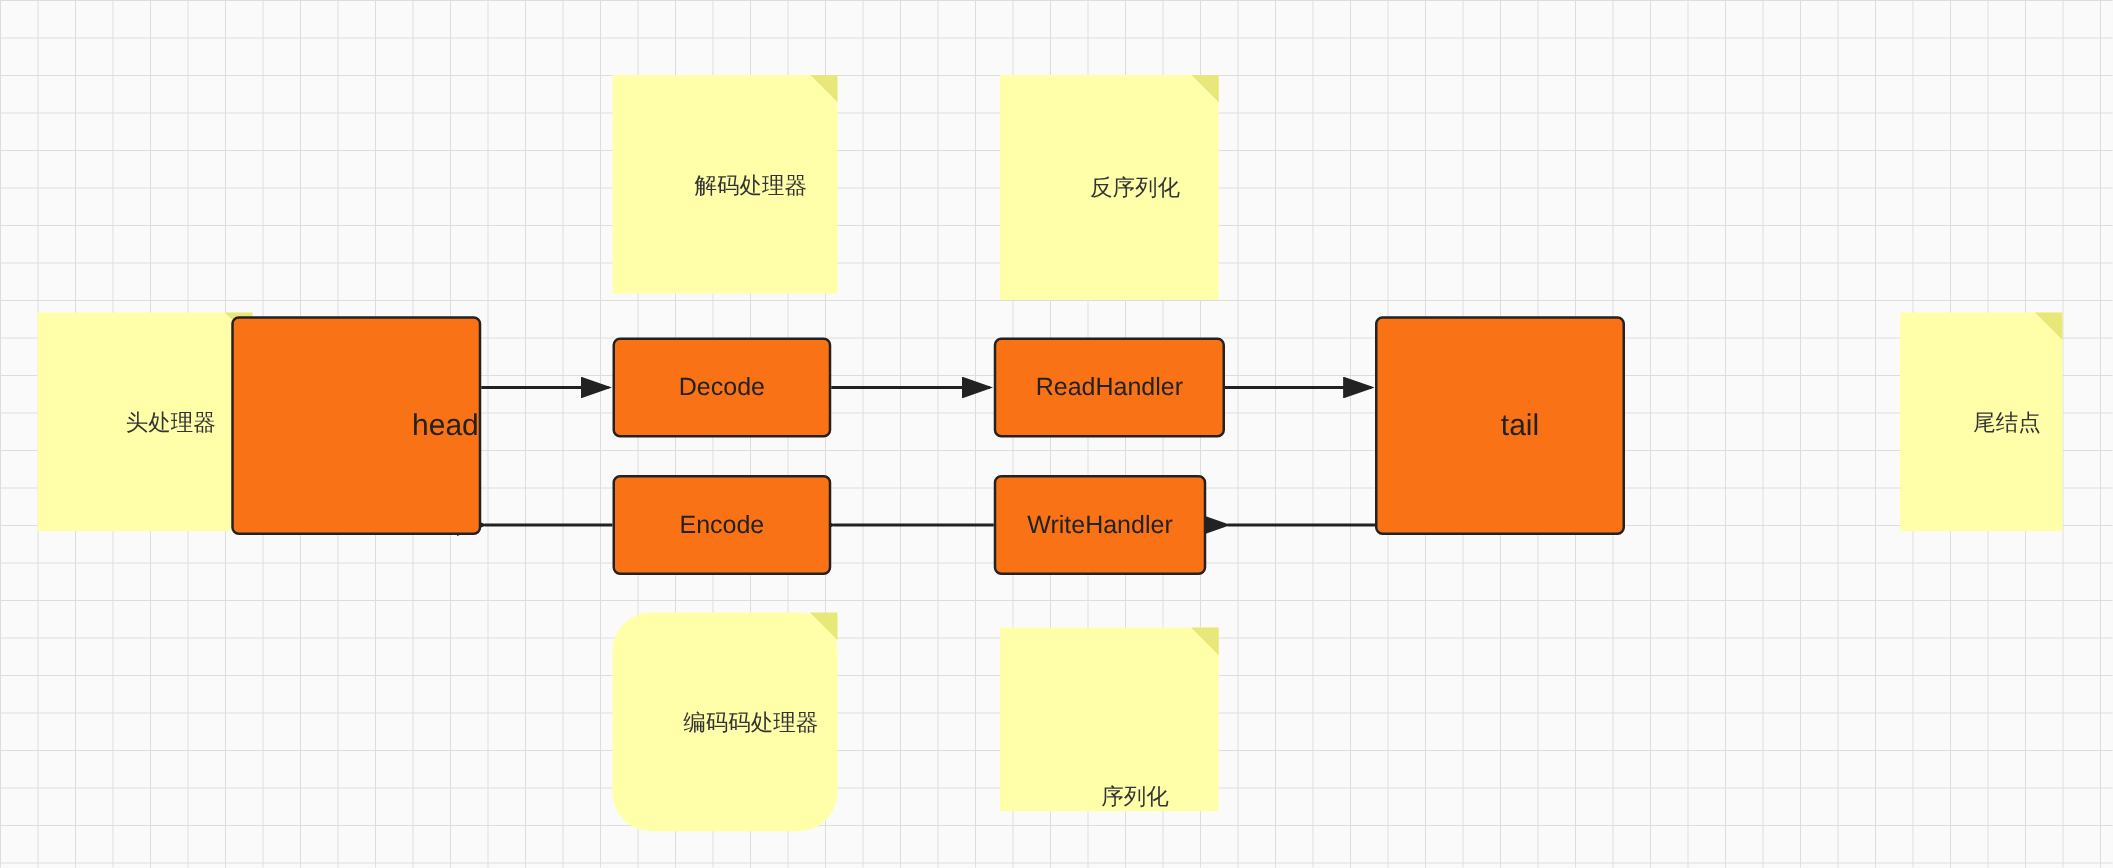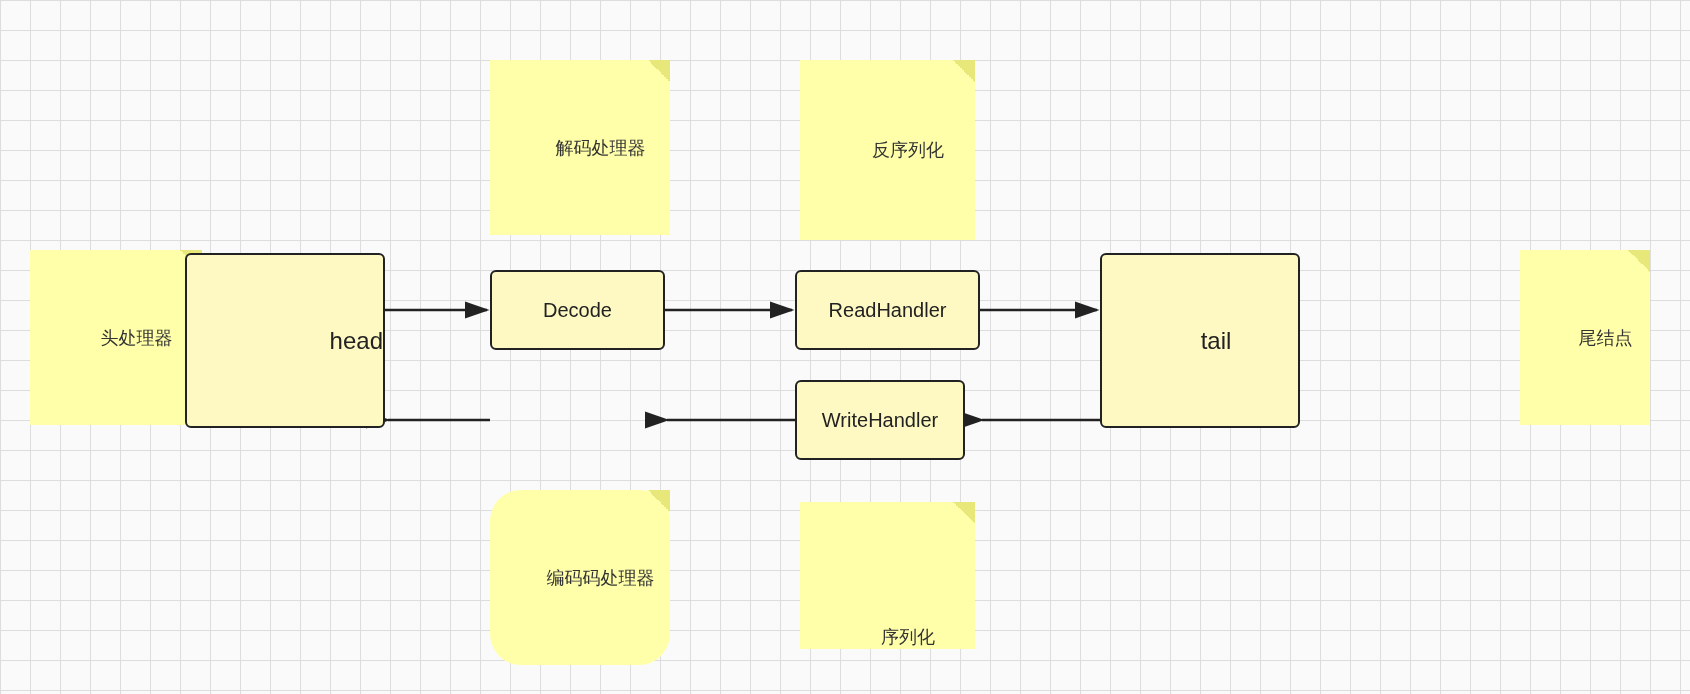--- a/index.html
+++ b/index.html
@@ -52,21 +52,21 @@
       top: 0;
       right: 0;
       width: 22px;
       height: 22px;
       background: linear-gradient(225deg, #e8e87a 50%, #ffffaa 50%);
     }
 
     
     .box {
       position: absolute;
-      background: #fef9c3;
+      background: #f97316;
       border: 2.5px solid #222;
       border-radius: 6px;
       display: flex;
       align-items: center;
       justify-content: center;
       font-size: 20px;
       color: #222;
       font-weight: 400;
     }
 
@@ -141,20 +141,23 @@
   </div>
 
   <div class="box" style="left: 185px; top: 253px; width: 200px; height: 175px; font-size: 24px; justify-content: flex-end;">
     <span>head</span>
   </div>
 
   <div class="box" style="left: 490px; top: 270px; width: 175px; height: 80px;">
     <span>Decode</span>
   </div>
 
+  <div class="box" style="left: 490px; top: 380px; width: 175px; height: 80px;">
+    <span>Encode</span>
+  </div>
 
   <div class="box" style="left: 795px; top: 270px; width: 185px; height: 80px;">
     <span>ReadHandler</span>
   </div>
 
   <div class="box" style="left: 795px; top: 380px; width: 170px; height: 80px;">
     <span>WriteHandler</span>
   </div>
 
   <div class="box" style="left: 1100px; top: 253px; width: 200px; height: 175px; font-size: 24px; padding-left: 32px;">

